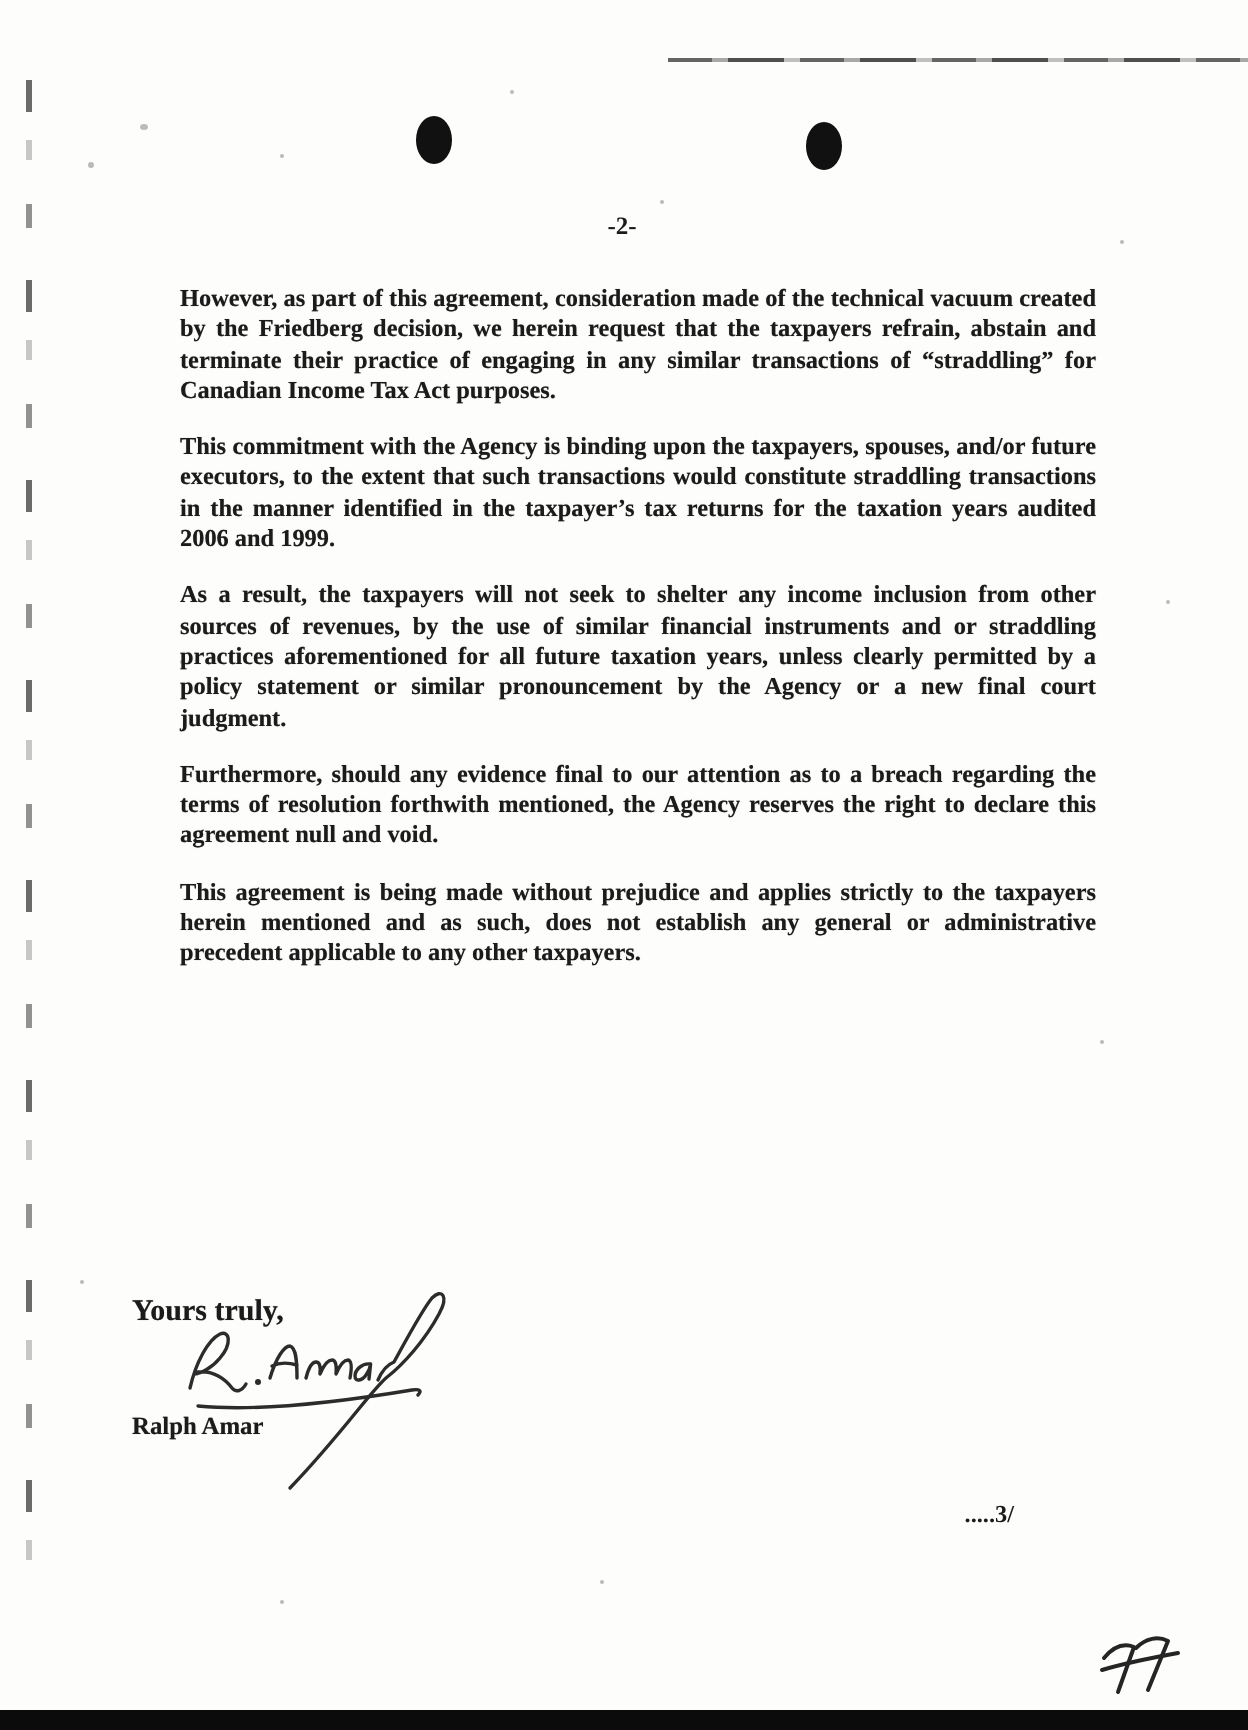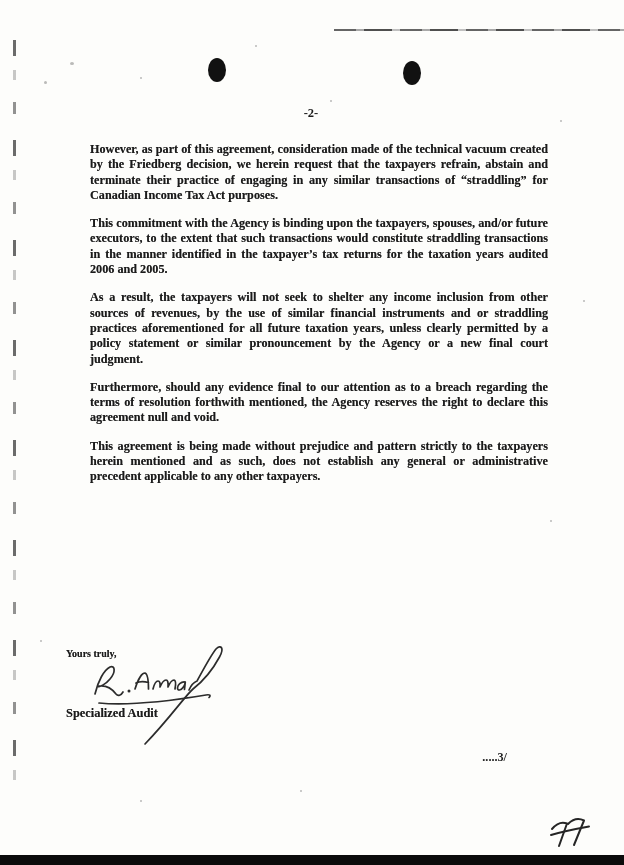--- a/index.html
+++ b/index.html
@@ -52,21 +52,21 @@
   .content {
     position: absolute; left: 66px; top: 142px; width: 458px;
     font-size: 12.2px; line-height: 15.3px;
     text-align: justify;
     text-shadow: 0 0 .4px rgba(20,20,20,.55);
     margin-left: 24px;
   }
   .content p { margin: 0 0 13px 0; }
   .closing {
     position: absolute; left: 66px; top: 648px;
-    font-size: 10px; text-shadow: 0 0 .4px rgba(20,20,20,.55);
+    font-size: 15px; text-shadow: 0 0 .4px rgba(20,20,20,.55);
   }
   .signature-svg { position: absolute; left: 85px; top: 642px; }
   .signer-block {
     position: absolute; left: 66px; top: 706px;
     font-size: 12.4px; line-height: 15.2px;
     text-shadow: 0 0 .4px rgba(20,20,20,.55);
   }
   .signer-block div { margin: 0; }
   .continuation-mark {
     position: absolute; right: 117px; top: 750px; font-size: 12.2px;
@@ -96,24 +96,24 @@
     <div class="speck" style="left:550px;top:520px;"></div>
     <div class="speck" style="left:40px;top:640px;"></div>
     <div class="speck" style="left:300px;top:790px;"></div>
     <div class="speck" style="left:140px;top:800px;"></div>
   </div>
 
   <div class="page-number">-2-</div>
 
   <div class="content">
     <p>However, as part of this agreement, consideration made of the technical vacuum created by the Friedberg decision, we herein request that the taxpayers refrain, abstain and terminate their practice of engaging in any similar transactions of “straddling” for Canadian Income Tax Act purposes.</p>
-    <p>This commitment with the Agency is binding upon the taxpayers, spouses, and/or future executors, to the extent that such transactions would constitute straddling transactions in the manner identified in the taxpayer’s tax returns for the taxation years audited 2006 and 2005.</p>
+    <p>This commitment with the Agency is binding upon the taxpayers, spouses, and/or future executors, to the extent that such transactions would constitute straddling transactions in the manner identified in the taxpayer’s tax returns for the taxation years audited 2006 and 1999.</p>
     <p>As a result, the taxpayers will not seek to shelter any income inclusion from other sources of revenues, by the use of similar financial instruments and or straddling practices aforementioned for all future taxation years, unless clearly permitted by a policy statement or similar pronouncement by the Agency or a new final court judgment.</p>
     <p>Furthermore, should any evidence final to our attention as to a breach regarding the terms of resolution forthwith mentioned, the Agency reserves the right to declare this agreement null and void.</p>
-    <p>This agreement is being made without prejudice and pattern strictly to the taxpayers herein mentioned and as such, does not establish any general or administrative precedent applicable to any other taxpayers.</p>
+    <p>This agreement is being made without prejudice and applies strictly to the taxpayers herein mentioned and as such, does not establish any general or administrative precedent applicable to any other taxpayers.</p>
   </div>
 
   <div class="closing">Yours truly,</div>
 
   <svg class="signature-svg" width="148" height="108" viewBox="0 0 148 108">
     <g fill="none" stroke="#2c2c2c" stroke-width="1.7" stroke-linecap="round" stroke-linejoin="round">
 
       <path d="M10,52 C13,39 19,28 25,25 C30,23 31,30 25,37 C21,42 15,45 12,45 M14,44 C22,43 28,48 31,52 C33,54.5 36,53.5 38,50"></path>
 
       <path d="M50,47 C53,37 57,31 60,31 C63,32 63.5,38 63.5,47 M51,41 C55,39 60,39.5 63.5,40.5"></path>
@@ -123,21 +123,21 @@
       <path d="M100,40 C96,39.5 92.5,43 92.5,46 C92.5,49 96,48.5 98,45.5 C99.5,43.5 100.2,41 100.3,40 L99.5,47.5"></path>
 
       <path d="M104,48 Q107,41 112,39 C117,30 126,13 131,7 C136,2 139.5,6 134.5,15 C127.5,28 117,40 108,47 C100,54 85,76 60,102"></path>
 
       <path d="M14,61 C45,64 85,59 121,53 C125,52.3 126,53.5 124,55.5"></path>
     </g>
     <circle cx="44" cy="49" r="1.5" fill="#2c2c2c"></circle>
   </svg>
 
   <div class="signer-block">
-    <div>Specialized Audit</div>
+    <div>Ralph Amar</div>
   </div>
 
   <div class="continuation-mark">.....3/</div>
 
   <svg class="mark77-svg" width="48" height="40" viewBox="0 0 48 40">
     <g fill="none" stroke="#252525" stroke-width="2" stroke-linecap="round" stroke-linejoin="round">
       <path d="M4,14 C9,8 14,6.5 19,8.5 L11,31"></path>
       <path d="M20,9 C25,4 31,3 36,5.5 L26,30"></path>
       <path d="M3,20 C13,17 30,13.5 41,11.5"></path>
     </g>

